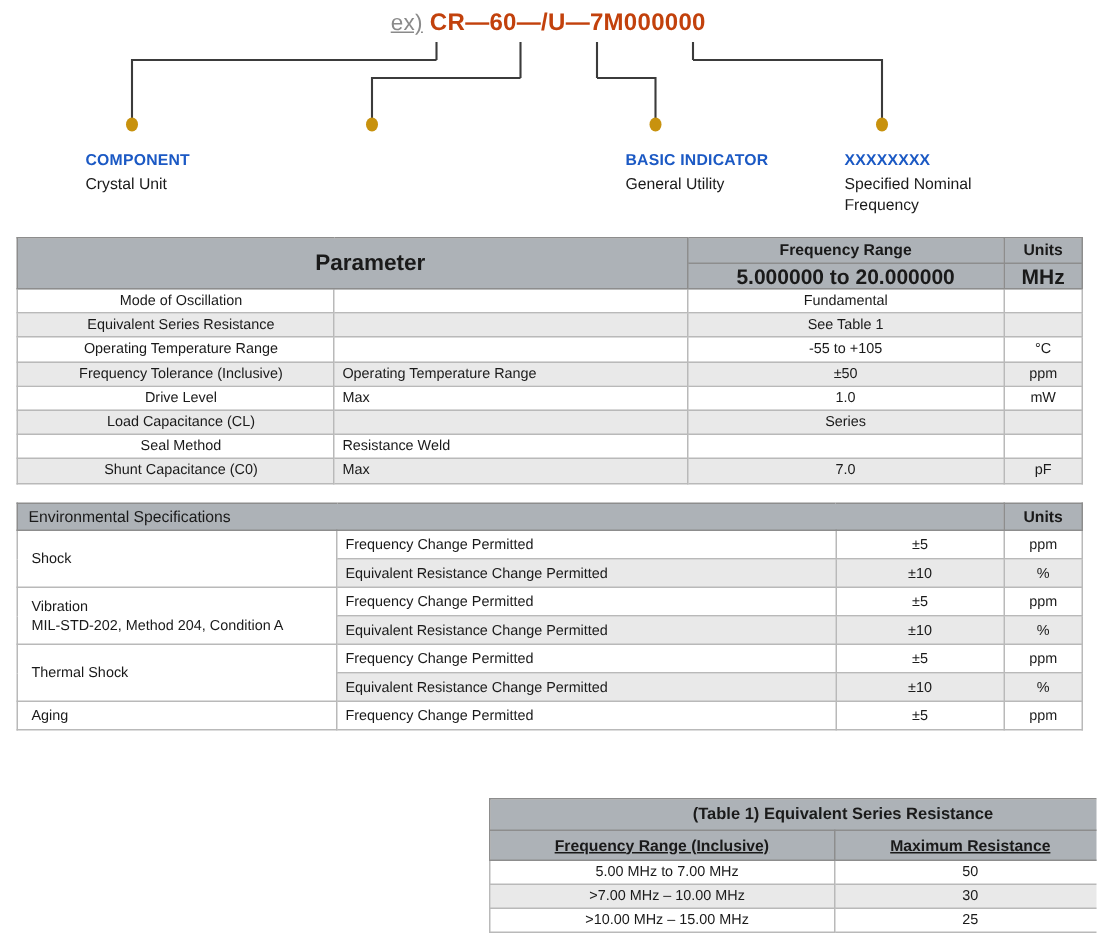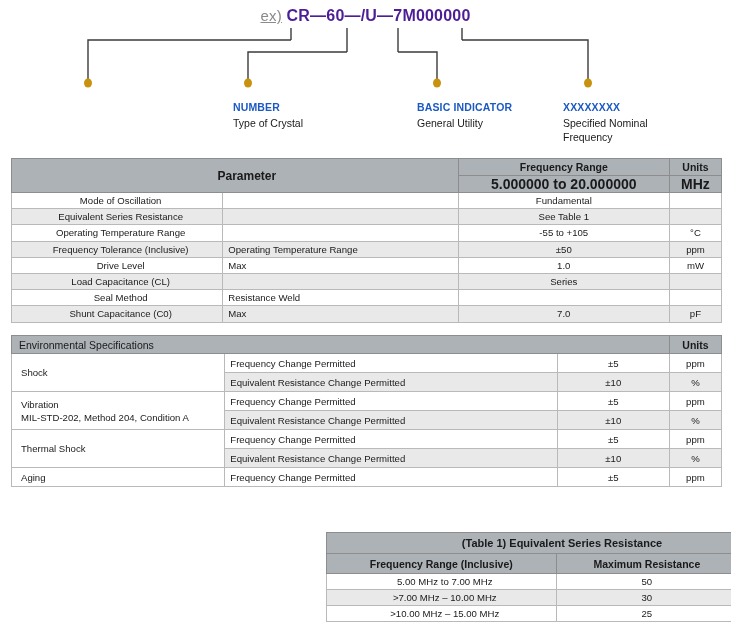--- a/index.html
+++ b/index.html
@@ -35,21 +35,21 @@
     letter-spacing: 0.2px;
     white-space: nowrap;
   }
   #partnum-line .ex {
     color: #8a8a8a;
     font-weight: normal;
     font-size: 15px;
     text-decoration: underline;
   }
   #partnum-line .pn {
-    color: #4c1d95;
+    color: #c2410c;
   }
   #leader-svg {
     position: absolute;
     left: 0;
     top: 28px;
     width: 731px;
     height: 66px;
   }
 
   .callout {
@@ -110,42 +110,42 @@
   .l { text-align: center; padding-left: 7px !important; }
   .l2 { text-align: left; padding-left: 5px !important; }
   .grp { text-align: left; padding-left: 9px !important; background: #ffffff; }
 
   
   #table-params { left: 11px; top: 158px; width: 711px; }
   #table-params .col-param  { width: 211px; }
   #table-params .col-cond   { width: 235px; }
   #table-params .col-val    { width: 211px; }
   #table-params .col-units  { width: 52px; }
-  #table-params .hdr-param  { height: 31px; font-size: 12px; padding-left: 24px; }
+  #table-params .hdr-param  { height: 31px; font-size: 15px; padding-left: 24px; }
   #table-params .hdr-top    { height: 16px; font-size: 10.5px; margin-top: 20px; }
   #table-params .hdr-sub    { height: 15px; font-size: 14px; }
   #table-params tbody td    { height: 15.2px; }
 
   
   #table-env { left: 11px; top: 335px; width: 711px; }
   #table-env .col-cat   { width: 213px; }
   #table-env .col-item  { width: 332px; }
   #table-env .col-val   { width: 112px; }
   #table-env .col-units { width: 52px; }
   #table-env .env-hdr   { height: 17px; font-size: 10.5px; }
   #table-env tbody td   { height: 18px; }
   #table-env .cat-cell  { background: #ffffff; font-size: 9.6px; line-height: 13px; }
 
   
   #table-esr { left: 326px; top: 532px; width: 472px; }
   #table-esr .col-freq  { width: 192px; }
   #table-esr .col-res   { width: 152px; }
   #table-esr .col-units { width: 50px; }
   #table-esr .t1-title  { height: 20px; font-size: 11px; }
-  #table-esr .t1-head   { height: 19px; font-size: 10.5px; }
+  #table-esr .t1-head   { height: 19px; font-size: 10.5px; text-decoration: underline; }
   #table-esr tbody td   { height: 15px; }
   #table-esr .ohm-cell  { background: #ffffff; text-align: center; font-size: 11px; }
 </style>
 </head>
 <body>
 
 <div id="partnum-diagram">
 
   <div id="partnum-line">
     <span class="ex">ex)</span>
@@ -163,23 +163,23 @@
     <path d="M347,24 L248,24 L248,52" stroke="#3b3b3b" stroke-width="1.4" fill="none"></path>
     <path d="M398,24 L437,24 L437,52" stroke="#3b3b3b" stroke-width="1.4" fill="none"></path>
     <path d="M462,12 L588,12 L588,52" stroke="#3b3b3b" stroke-width="1.4" fill="none"></path>
 
     <ellipse cx="88" cy="55" rx="4" ry="4.6" fill="#c8920e"></ellipse>
     <ellipse cx="248" cy="55" rx="4" ry="4.6" fill="#c8920e"></ellipse>
     <ellipse cx="437" cy="55" rx="4" ry="4.6" fill="#c8920e"></ellipse>
     <ellipse cx="588" cy="55" rx="4" ry="4.6" fill="#c8920e"></ellipse>
   </svg>
 
-  <div class="callout" id="callout-1">
-    <div class="co-title">NUMBER</div>
-    <div class="co-desc">Type of Crystal</div>
+  <div class="callout" id="callout-0">
+    <div class="co-title">COMPONENT</div>
+    <div class="co-desc">Crystal Unit</div>
   </div>
   <div class="callout" id="callout-2">
     <div class="co-title">BASIC INDICATOR</div>
     <div class="co-desc">General Utility</div>
   </div>
   <div class="callout" id="callout-3">
     <div class="co-title">XXXXXXXX</div>
     <div class="co-desc">Specified Nominal Frequency</div>
   </div>
 </div>

